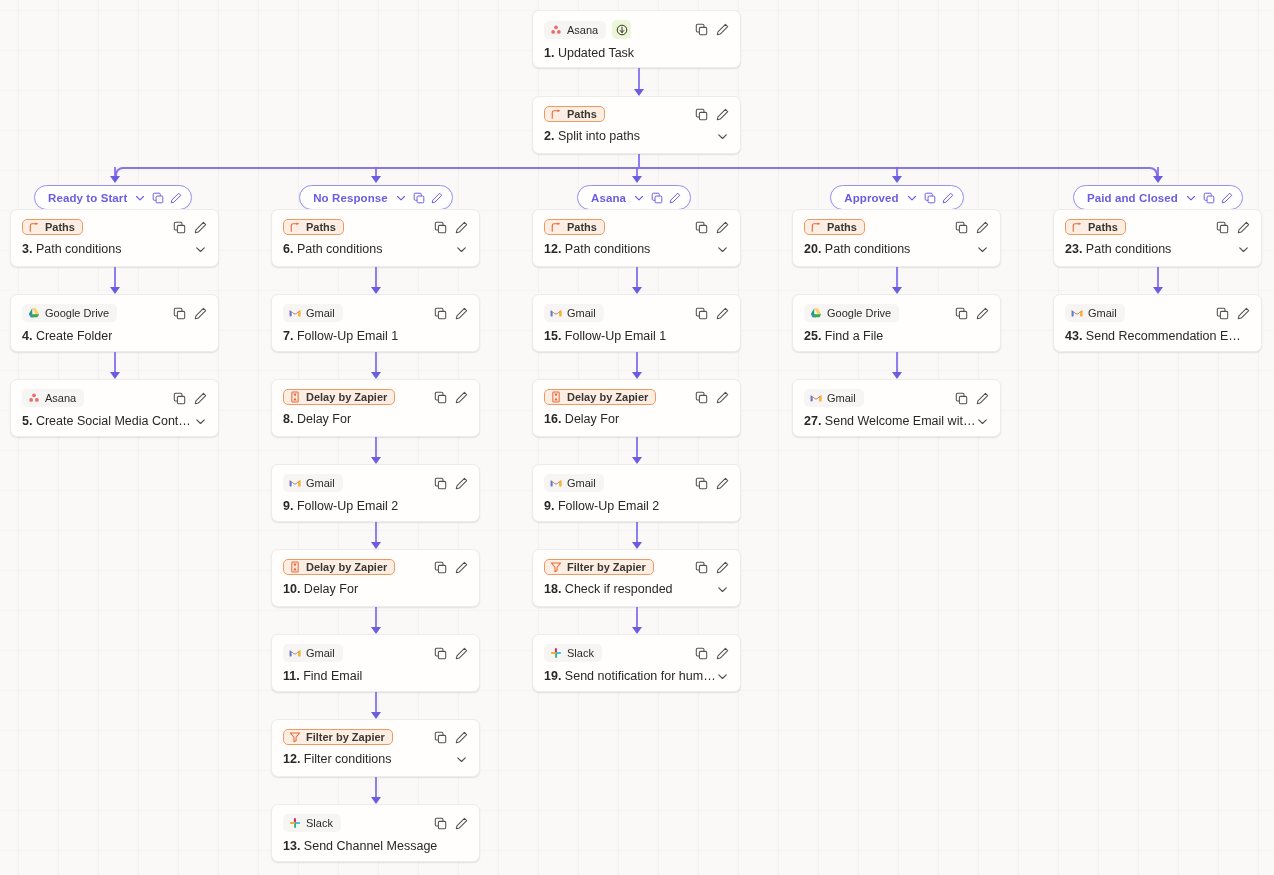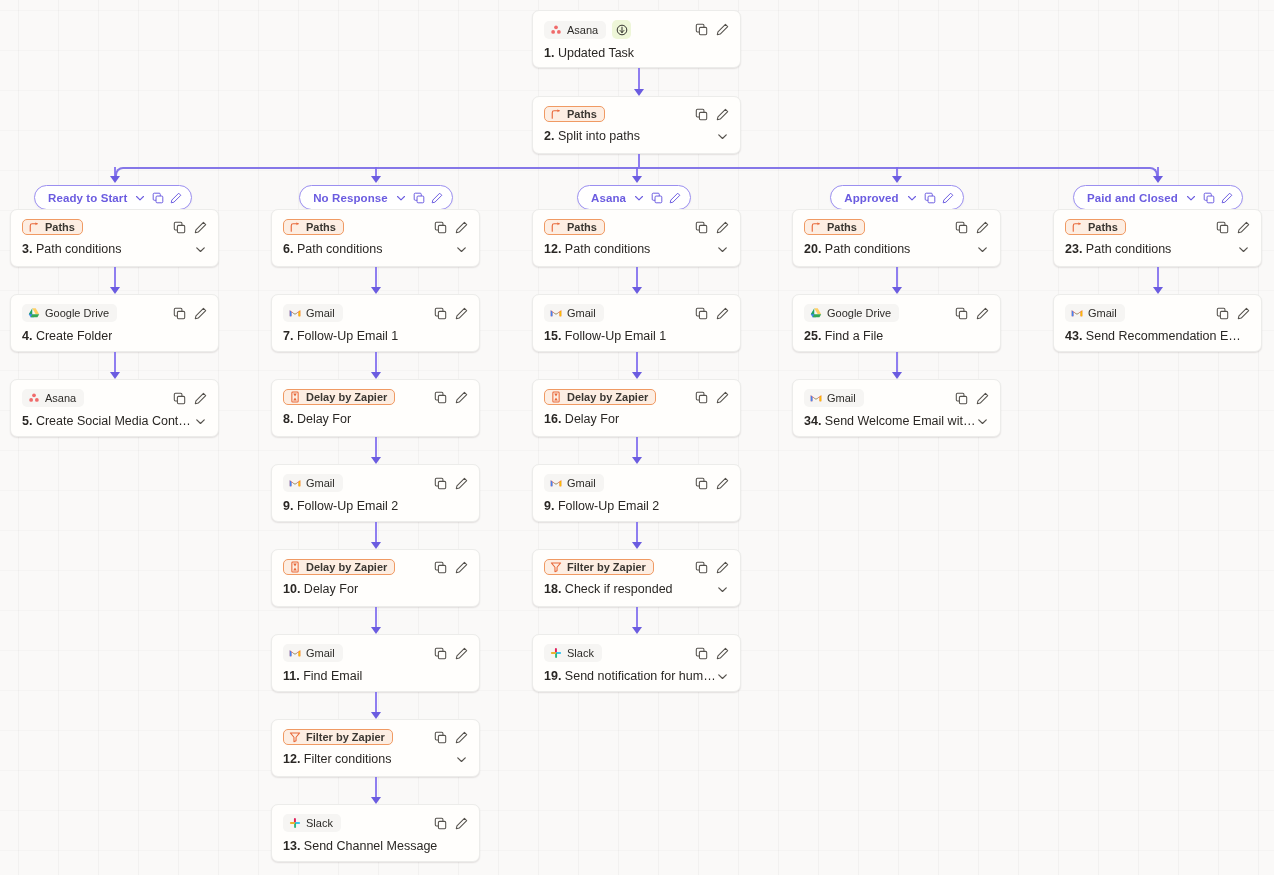--- a/index.html
+++ b/index.html
@@ -999,21 +999,21 @@
             </svg>
           </span>
           <span style="display: flex;">
             <svg width="13" height="13" viewBox="0 0 16 16">
               <path d="M11.6 1.6l2.8 2.8L5.2 13.6l-3.6.8.8-3.6z" fill="none" stroke="#55524d" stroke-width="1.3" stroke-linejoin="round"></path>
             </svg>
           </span>
         </div>
       </div>
       <div class="card-bottom">
-        <div class="card-title"><b>34.</b> Send Welcome Email with...</div>
+        <div class="card-title"><b>27.</b> Send Welcome Email with...</div>
         <span style="display: flex;">
           <svg width="13" height="13" viewBox="0 0 16 16">
             <path d="M3.4 6l4.6 4.4L12.6 6" fill="none" stroke="#55524d" stroke-width="1.5" stroke-linecap="round" stroke-linejoin="round"></path>
           </svg>
         </span>
       </div>
     </div>
     <div class="vline" style="left: 1157px; top: 167px; height: 11px;"></div>
     <div class="arrowhead" style="left: 1153px; top: 176px;"></div>
     <div class="path-pill" style="top: 185px; left: 1073.02px;">

